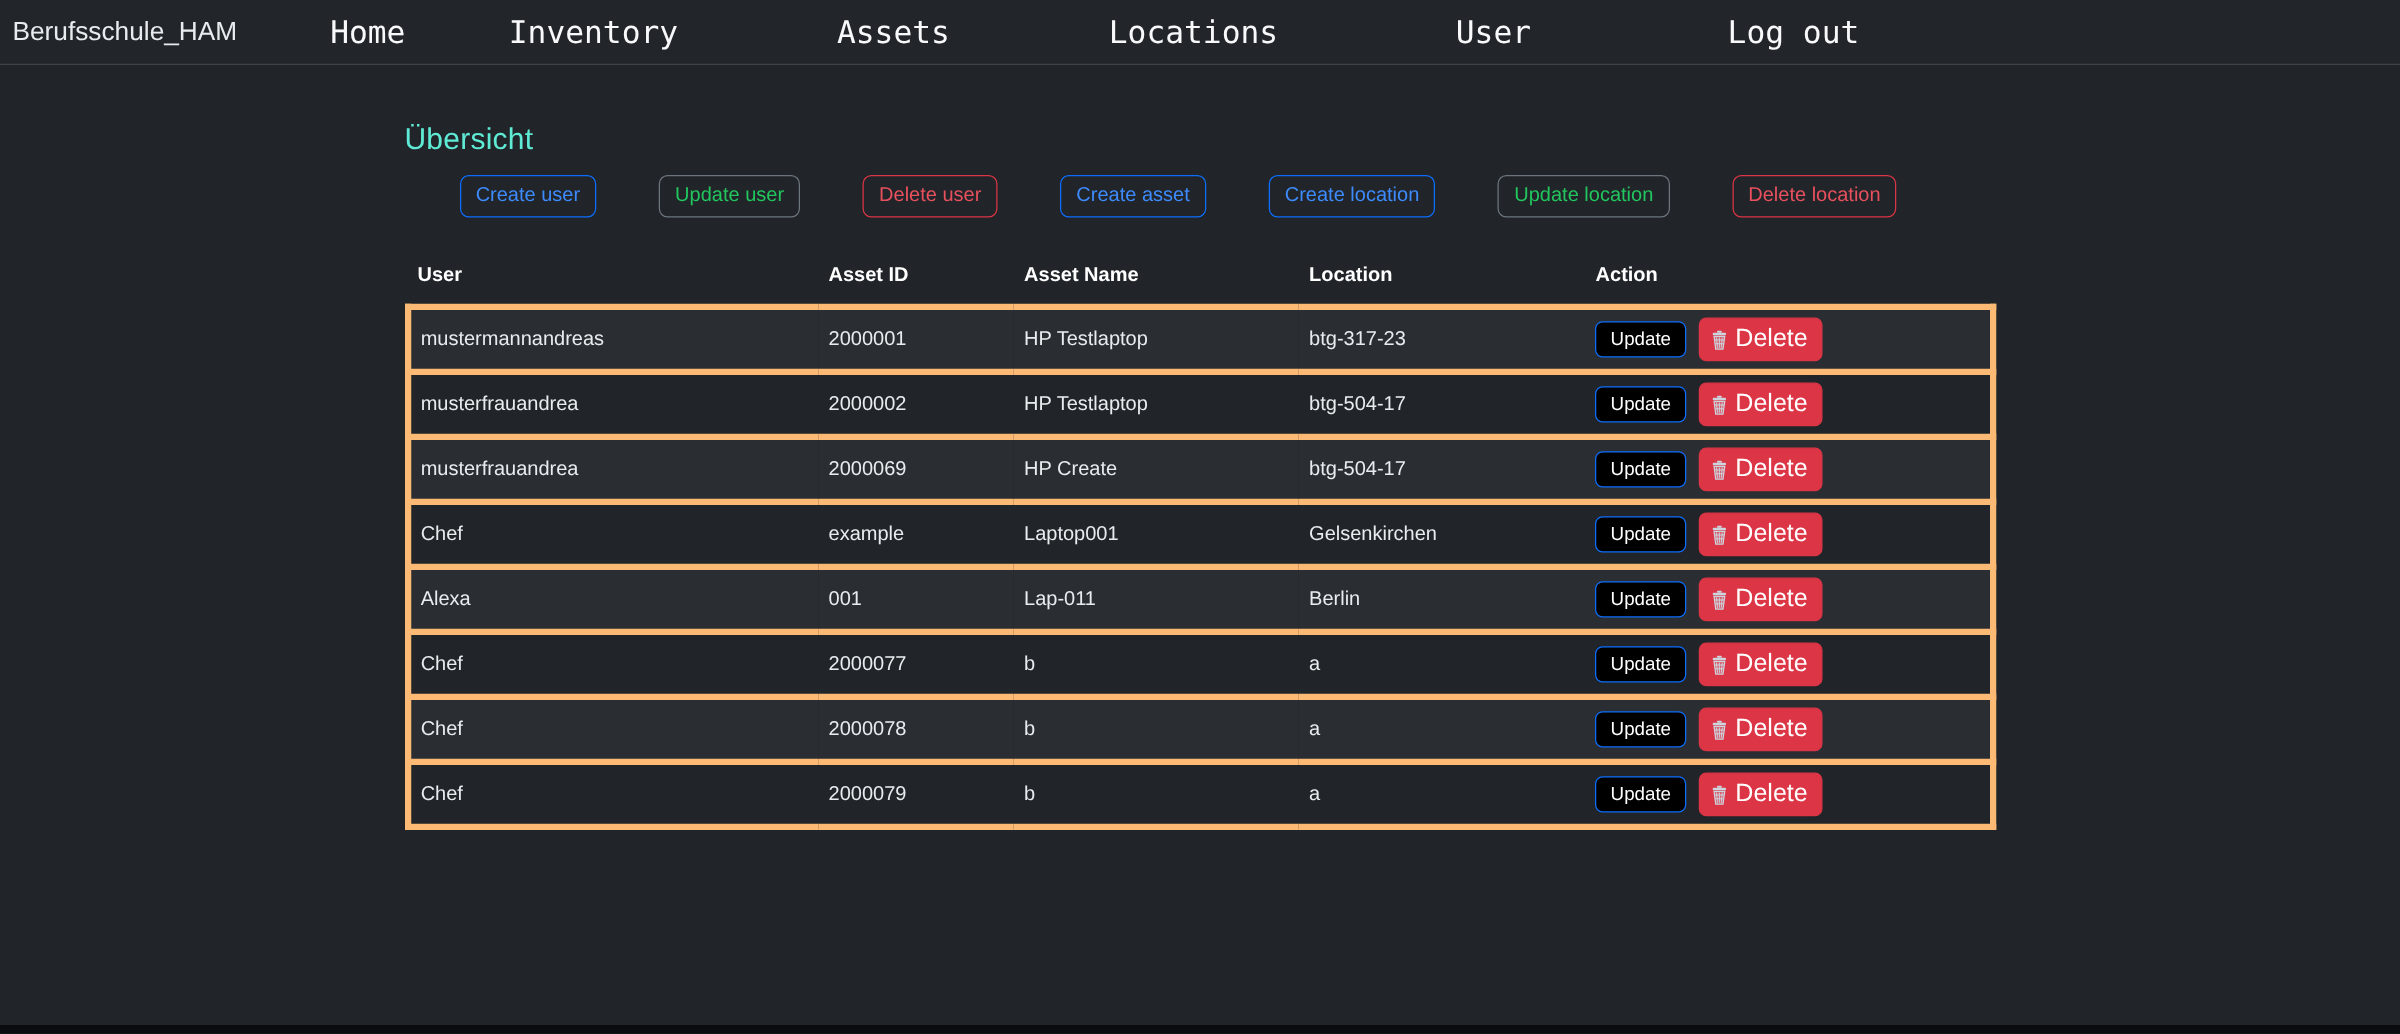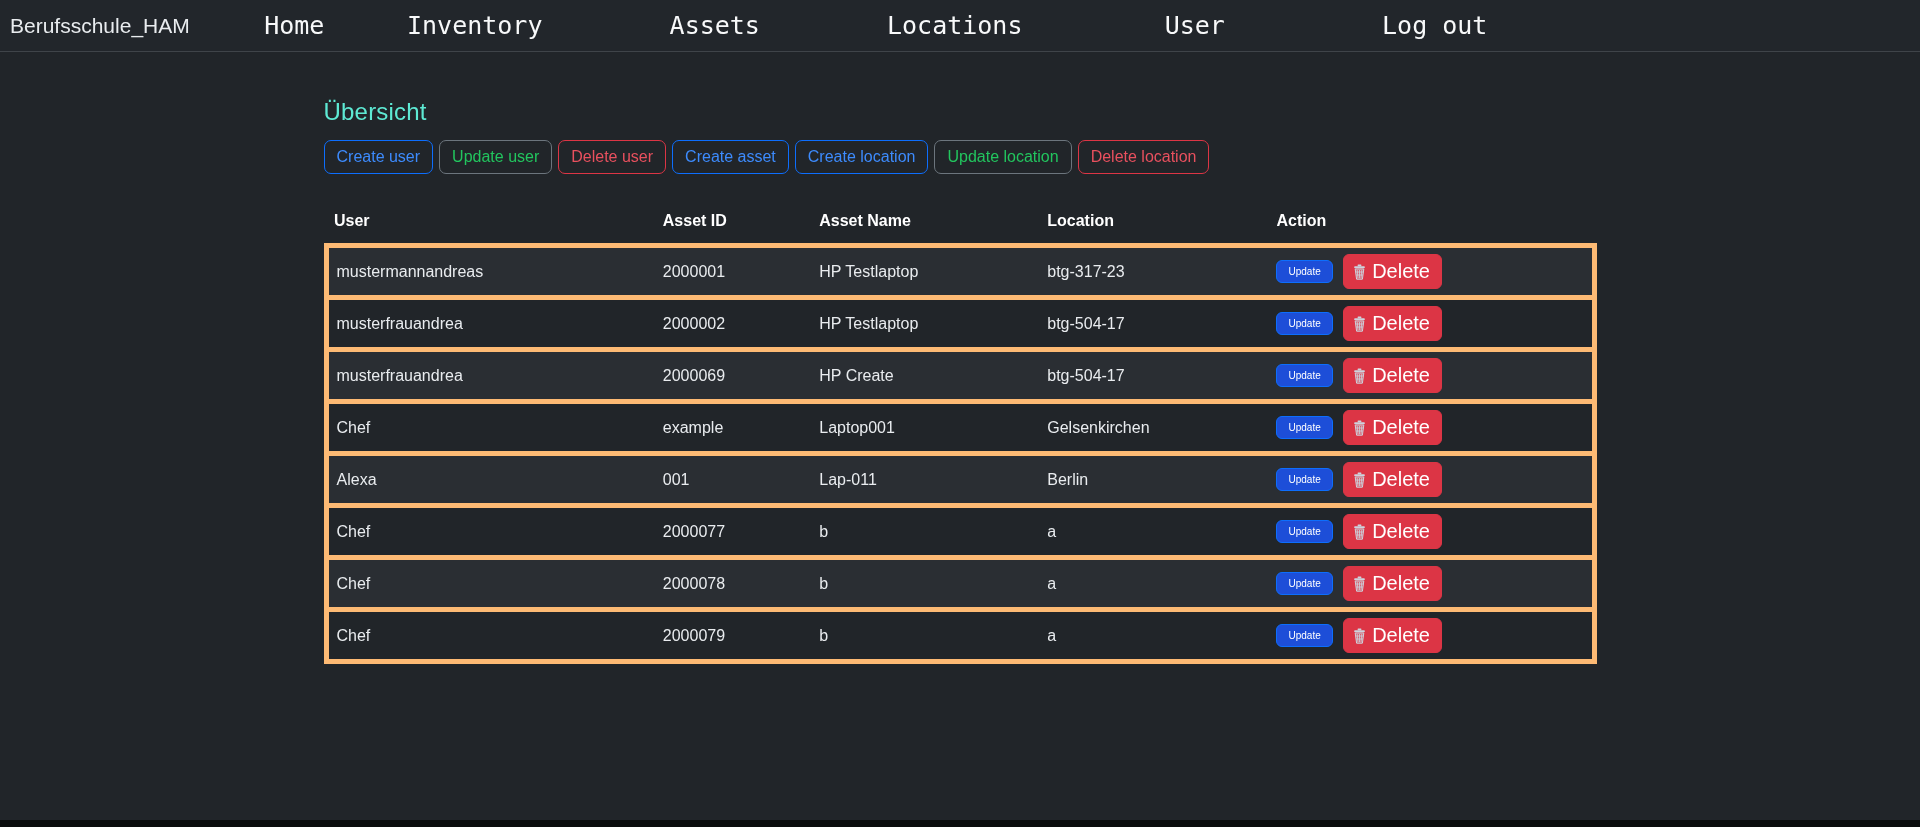--- a/index.html
+++ b/index.html
@@ -62,20 +62,21 @@
   .btn {
     font-family: "Liberation Sans", sans-serif;
     font-size: 16px;
     line-height: 1.4;
     padding: 5px 12px;
     border-radius: 7px;
     background: transparent;
     border: 1px solid transparent;
     cursor: pointer;
     white-space: nowrap;
+    margin-left: 44px;
   }
   .btn-outline-primary   { color: #3d8bfd; border-color: #0d6efd; }
   .btn-outline-secondary { color: #22c55e; border-color: #6c757d; }
   .btn-outline-danger    { color: #e8505e; border-color: #dc3545; }
 
   
   table.asset-table {
     margin-top: 30px;
     width: 100%;
     border-collapse: collapse;
@@ -97,23 +98,23 @@
     padding: 6px 8px;
     vertical-align: middle;
   }
   col.c-user  { width: 330px; }
   col.c-id    { width: 157px; }
   col.c-name  { width: 229px; }
   col.c-loc   { width: 230px; }
   col.c-act   { width: 327px; }
 
   .btn-update {
-    font-size: 10px;
+    font-size: 15px;
     color: #ffffff;
-    background: #1d4ed8;
+    background: #000000;
     border: 1px solid #0d6efd;
     border-radius: 6px;
     padding: 5px 11px;
     margin-right: 6px;
     cursor: pointer;
   }
   .btn-delete {
     font-size: 20px;
     color: #ffffff;
     background: #dc3545;

